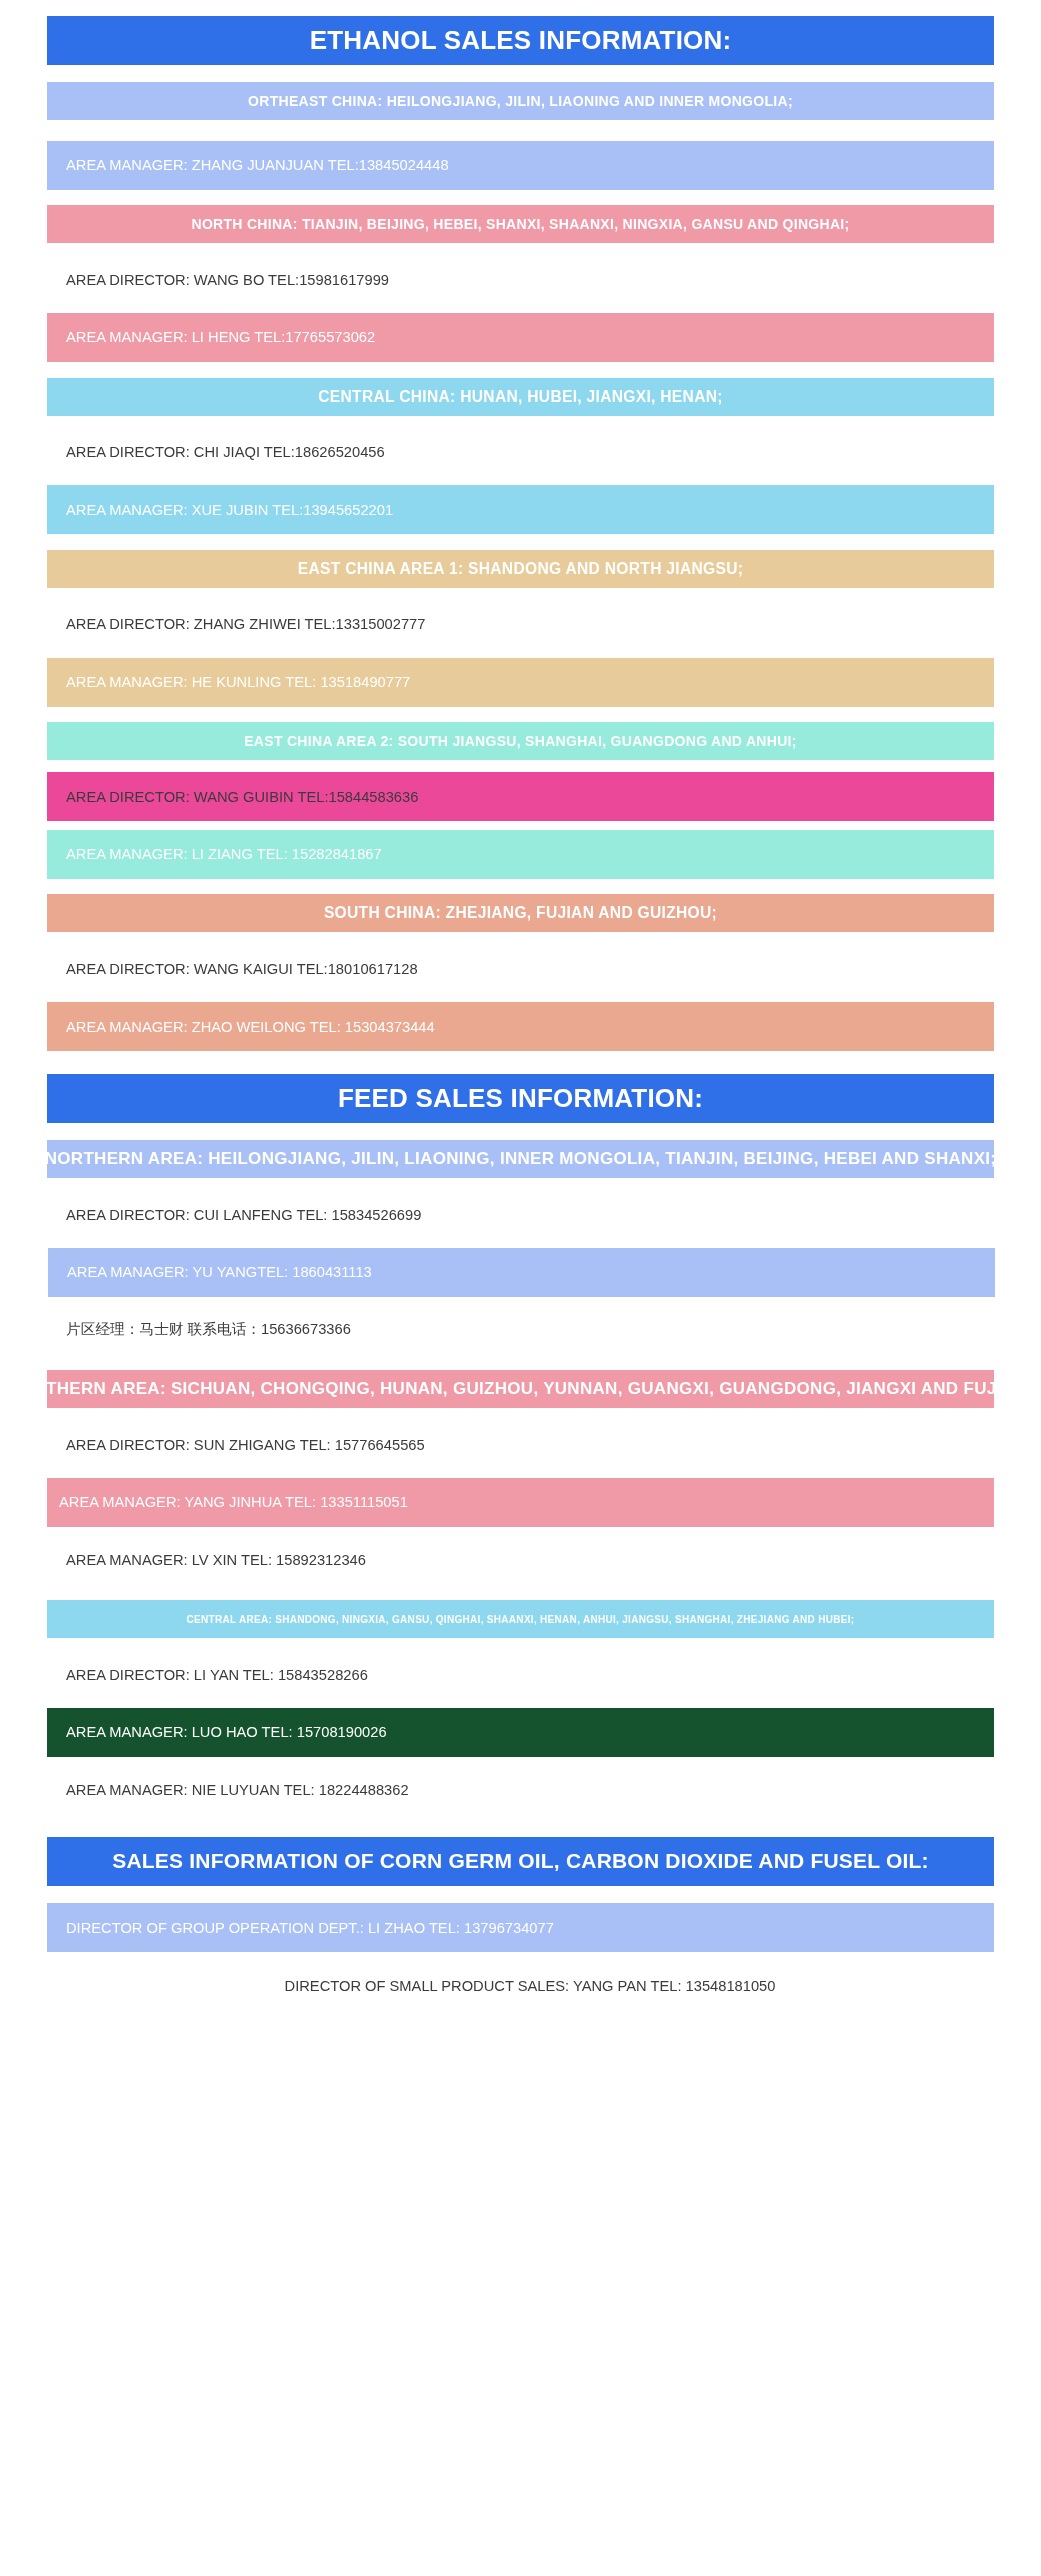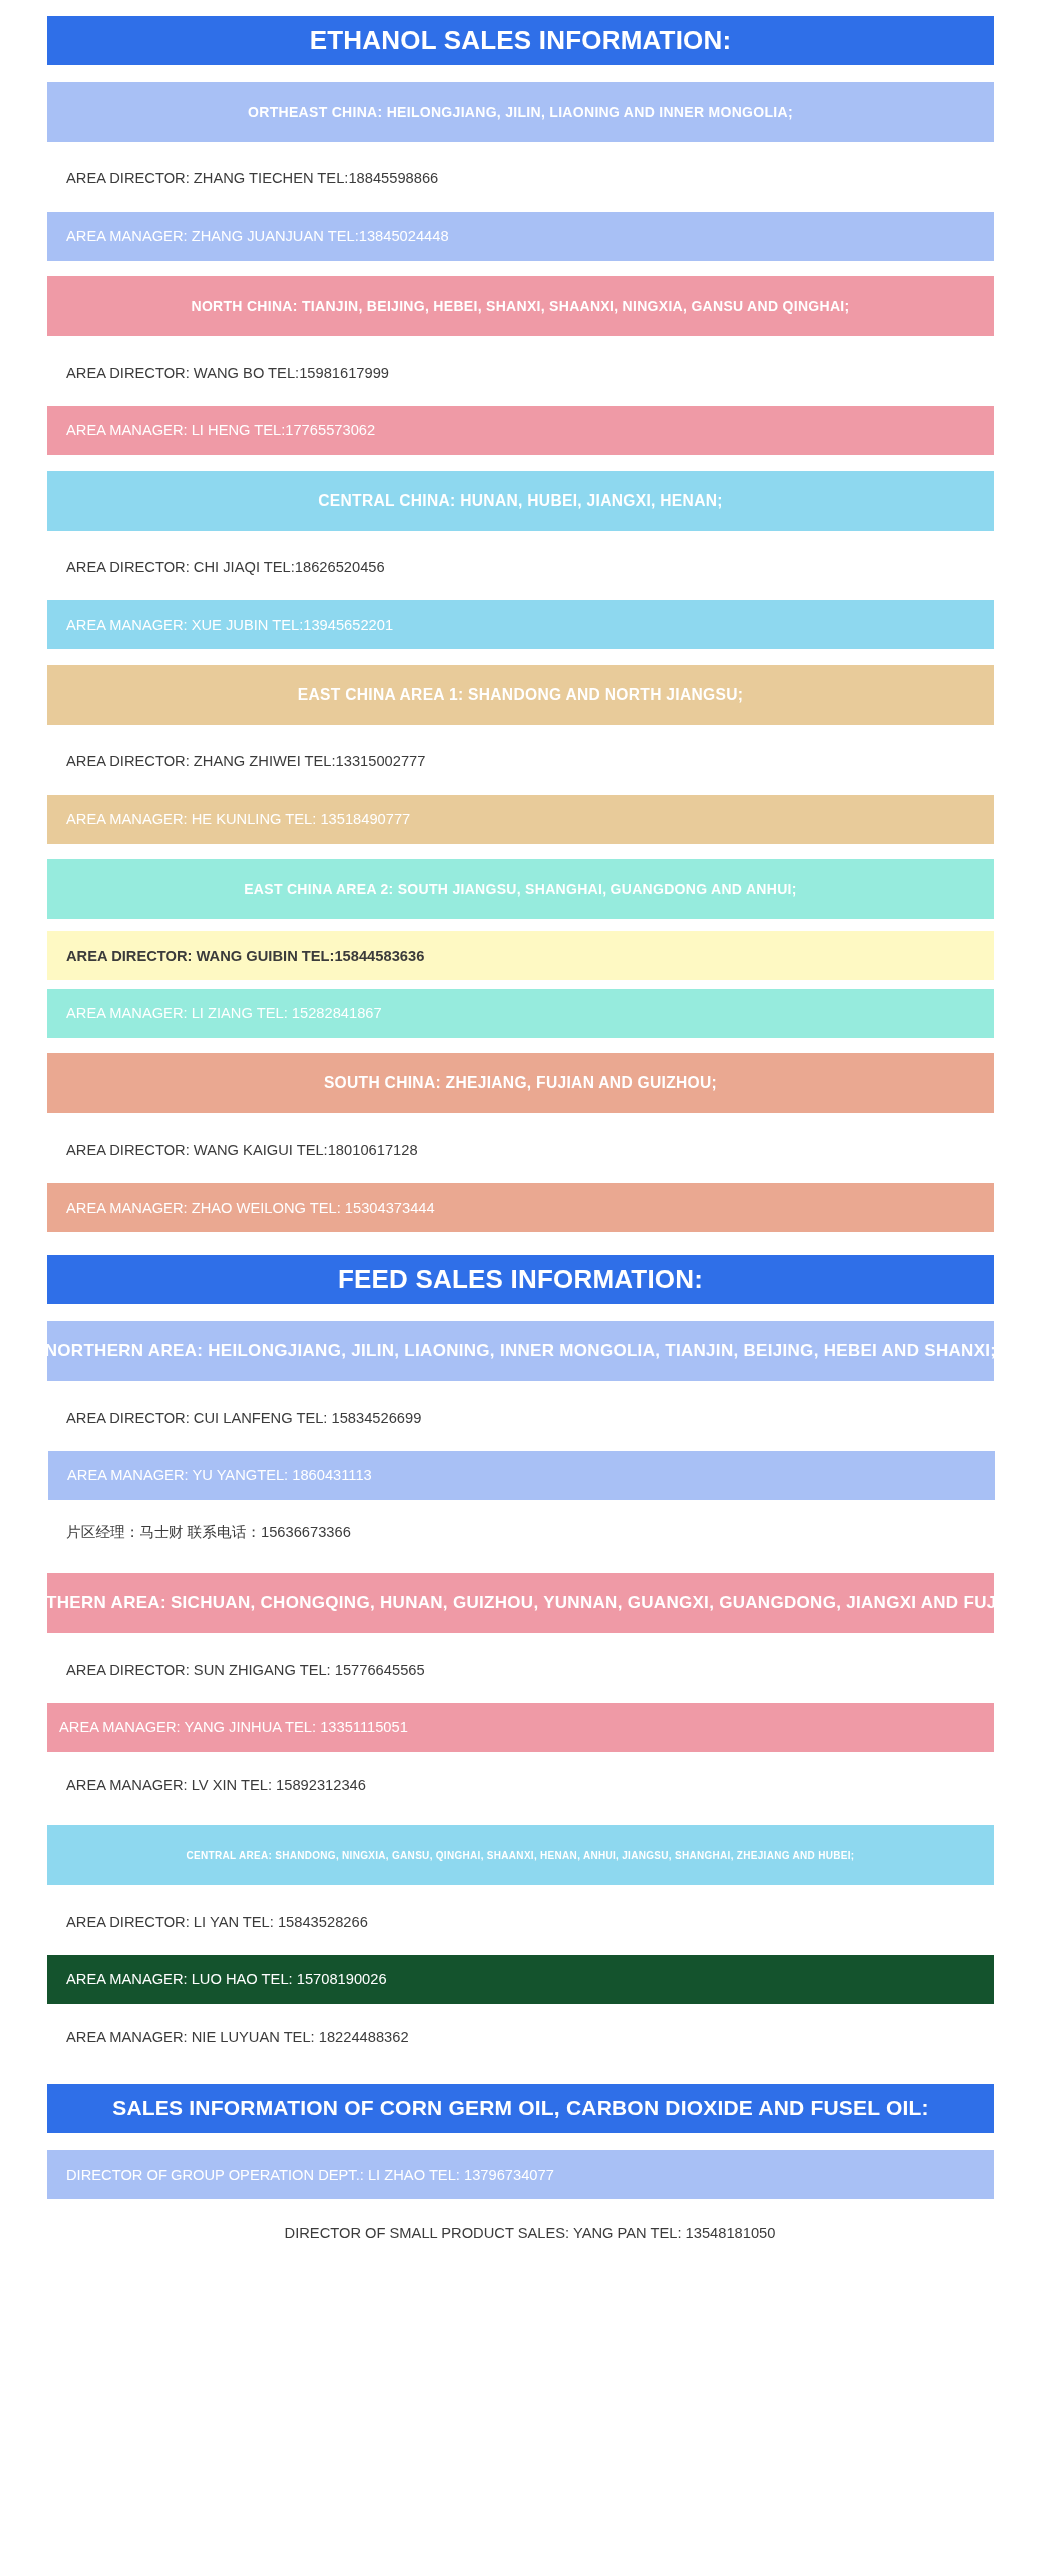--- a/index.html
+++ b/index.html
@@ -43,21 +43,21 @@
     justify-content: center;
     color: #ffffff;
     font-weight: bold;
     font-size: 26px;
     letter-spacing: 0.2px;
   }
 
   
   .region {
     width: 947px;
-    height: 60px;
+    height: 38px;
     justify-content: center;
     color: #ffffff;
     font-weight: bold;
     font-size: 15.6px;
     letter-spacing: 0.3px;
     text-align: center;
   }
   .region.tight { font-size: 14px; }
   .region.tighter { font-size: 17px; }
   .region.tiniest { font-size: 10px; }
@@ -93,23 +93,20 @@
   <div class="stack" id="stack">
       <div style="height: 15.6px;"></div>
       <div class="row banner" style="background: rgb(47, 111, 232);">
         <span class="txt">ETHANOL SALES INFORMATION:</span>
       </div>
       <div style="height: 17.4px;"></div>
       <div class="row region tight" style="background: rgb(168, 192, 245);">
         <span class="txt">ORTHEAST CHINA: HEILONGJIANG, JILIN, LIAONING AND INNER MONGOLIA;</span>
       </div>
       <div style="height: 12px;"></div>
-      <div class="row plain indent1" style="background: rgb(255, 255, 255);">
-        <span class="txt">AREA DIRECTOR: ZHANG TIECHEN   TEL:18845598866</span>
-      </div>
       <div style="height: 8.7px;"></div>
       <div class="row tinted indent1" style="background: rgb(168, 192, 245);">
         <span class="txt">AREA MANAGER: ZHANG JUANJUAN   TEL:13845024448</span>
       </div>
       <div style="height: 15.6px;"></div>
       <div class="row region tight" style="background: rgb(239, 154, 166);">
         <span class="txt">NORTH CHINA: TIANJIN, BEIJING, HEBEI, SHANXI, SHAANXI, NINGXIA, GANSU AND QINGHAI;</span>
       </div>
       <div style="height: 12px;"></div>
       <div class="row plain indent1" style="background: rgb(255, 255, 255);">
@@ -141,21 +138,21 @@
       </div>
       <div style="height: 8.7px;"></div>
       <div class="row tinted indent1" style="background: rgb(232, 203, 154);">
         <span class="txt">AREA MANAGER: HE KUNLING  TEL: 13518490777</span>
       </div>
       <div style="height: 15.6px;"></div>
       <div class="row region tight" style="background: rgb(150, 235, 221);">
         <span class="txt">EAST CHINA AREA 2: SOUTH JIANGSU, SHANGHAI, GUANGDONG AND ANHUI;</span>
       </div>
       <div style="height: 12px;"></div>
-      <div class="row plain indent1" style="background: #fef9c3; font-weight: bold;">
+      <div class="row plain indent1" style="background: #ec4899;">
         <span class="txt">AREA DIRECTOR: WANG GUIBIN   TEL:15844583636</span>
       </div>
       <div style="height: 8.7px;"></div>
       <div class="row tinted indent1" style="background: rgb(150, 235, 221);">
         <span class="txt">AREA MANAGER: LI ZIANG   TEL: 15282841867</span>
       </div>
       <div style="height: 15.6px;"></div>
       <div class="row region" style="background: rgb(234, 168, 145);">
         <span class="txt">SOUTH CHINA: ZHEJIANG, FUJIAN AND GUIZHOU;</span>
       </div>

